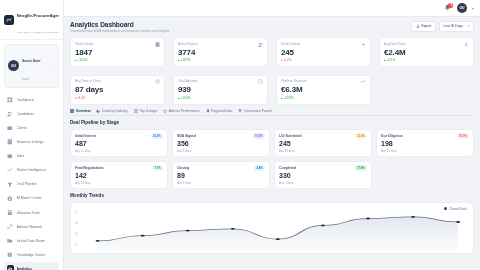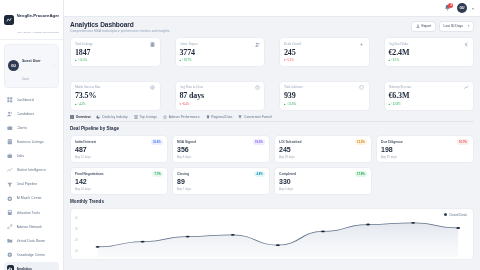--- a/index.html
+++ b/index.html
@@ -128,21 +128,21 @@
   .btn svg { width: 4px; height: 4px; display: block; }
   .select {
     display: flex; align-items: center; gap: 5px;
     background: #fff; border: 1px solid #e2e6ec; border-radius: 3px;
     padding: 2.4px 3.5px; font-size: 3.3px; color: #334155; cursor: pointer;
     white-space: nowrap;
   }
   .select .cv { font-size: 3.4px; color: #94a3b8; }
 
   
-  .stats { display: grid; grid-template-columns: repeat(4, 1fr); gap: 14px; margin-bottom: 4px; font-family: Liberation Serif, serif; }
+  .stats { display: grid; grid-template-columns: repeat(4, 1fr); gap: 8px; margin-bottom: 4px; }
   .stat {
     background: #fff; border: 1px solid #eaedf2; border-radius: 4px;
     padding: 3.5px 4px; min-width: 0;
   }
   .stat-top { display: flex; align-items: flex-start; justify-content: space-between; }
   .stat-label {
     font-size: 3.2px; color: #94a3b8; white-space: nowrap;
     overflow: hidden; text-overflow: ellipsis;
   }
   .stat-ico { width: 5.5px; height: 5.5px; color: #94a3b8; flex: 0 0 5.5px; }
@@ -443,36 +443,20 @@
                 </svg>
               </span>
           </div>
           <div class="stat-value">€2.4M</div>
           <div class="stat-delta up">
               <span>▴</span>
               <span>+9.1%</span>
             </div>
         </div>
 
-        <div class="stat">
-          <div class="stat-top">
-            <span class="stat-label">Match Success Rate</span>
-            <span class="stat-ico">
-                <svg viewBox="0 0 16 16" fill="none" stroke="currentColor" stroke-width="1.6">
-                  <circle cx="8" cy="8" r="6"></circle>
-                  <circle cx="8" cy="8" r="2.2"></circle>
-                </svg>
-              </span>
-          </div>
-          <div class="stat-value">73.5%</div>
-          <div class="stat-delta up">
-              <span>▴</span>
-              <span>+4.3%</span>
-            </div>
-        </div>
         <div class="stat">
           <div class="stat-top">
             <span class="stat-label">Avg Time to Close</span>
             <span class="stat-ico">
                 <svg viewBox="0 0 16 16" fill="none" stroke="currentColor" stroke-width="1.6">
                   <circle cx="8" cy="8" r="6"></circle>
                   <path d="M8 4.5V8l2.5 2"></path>
                 </svg>
               </span>
           </div>

